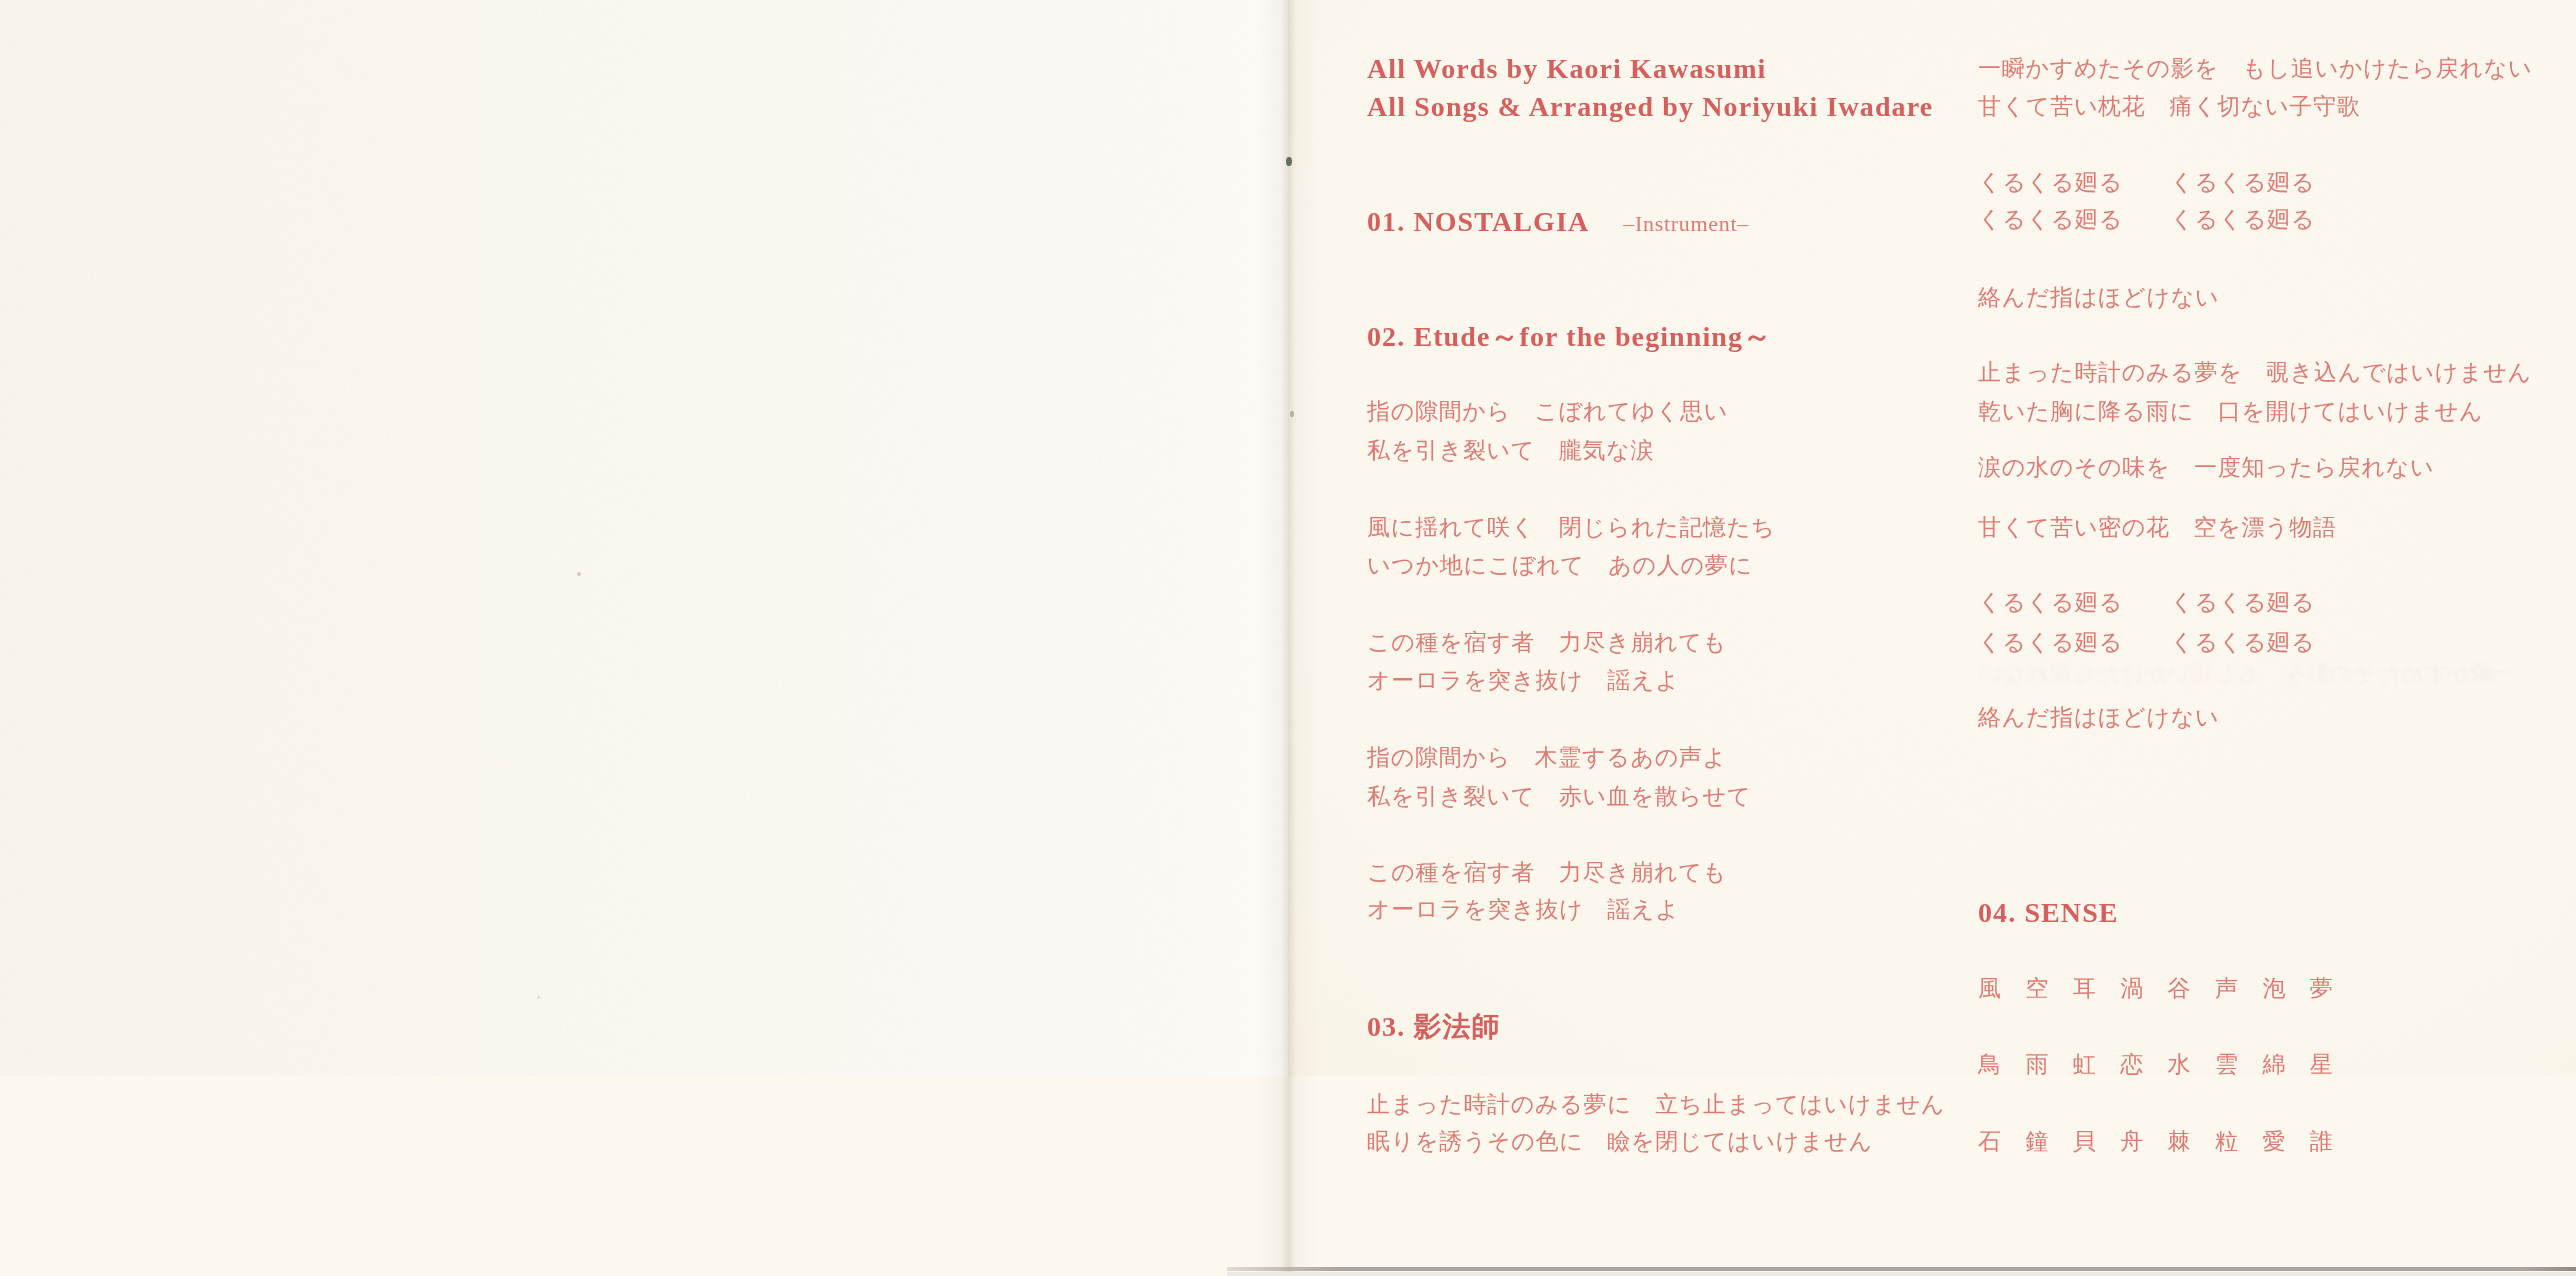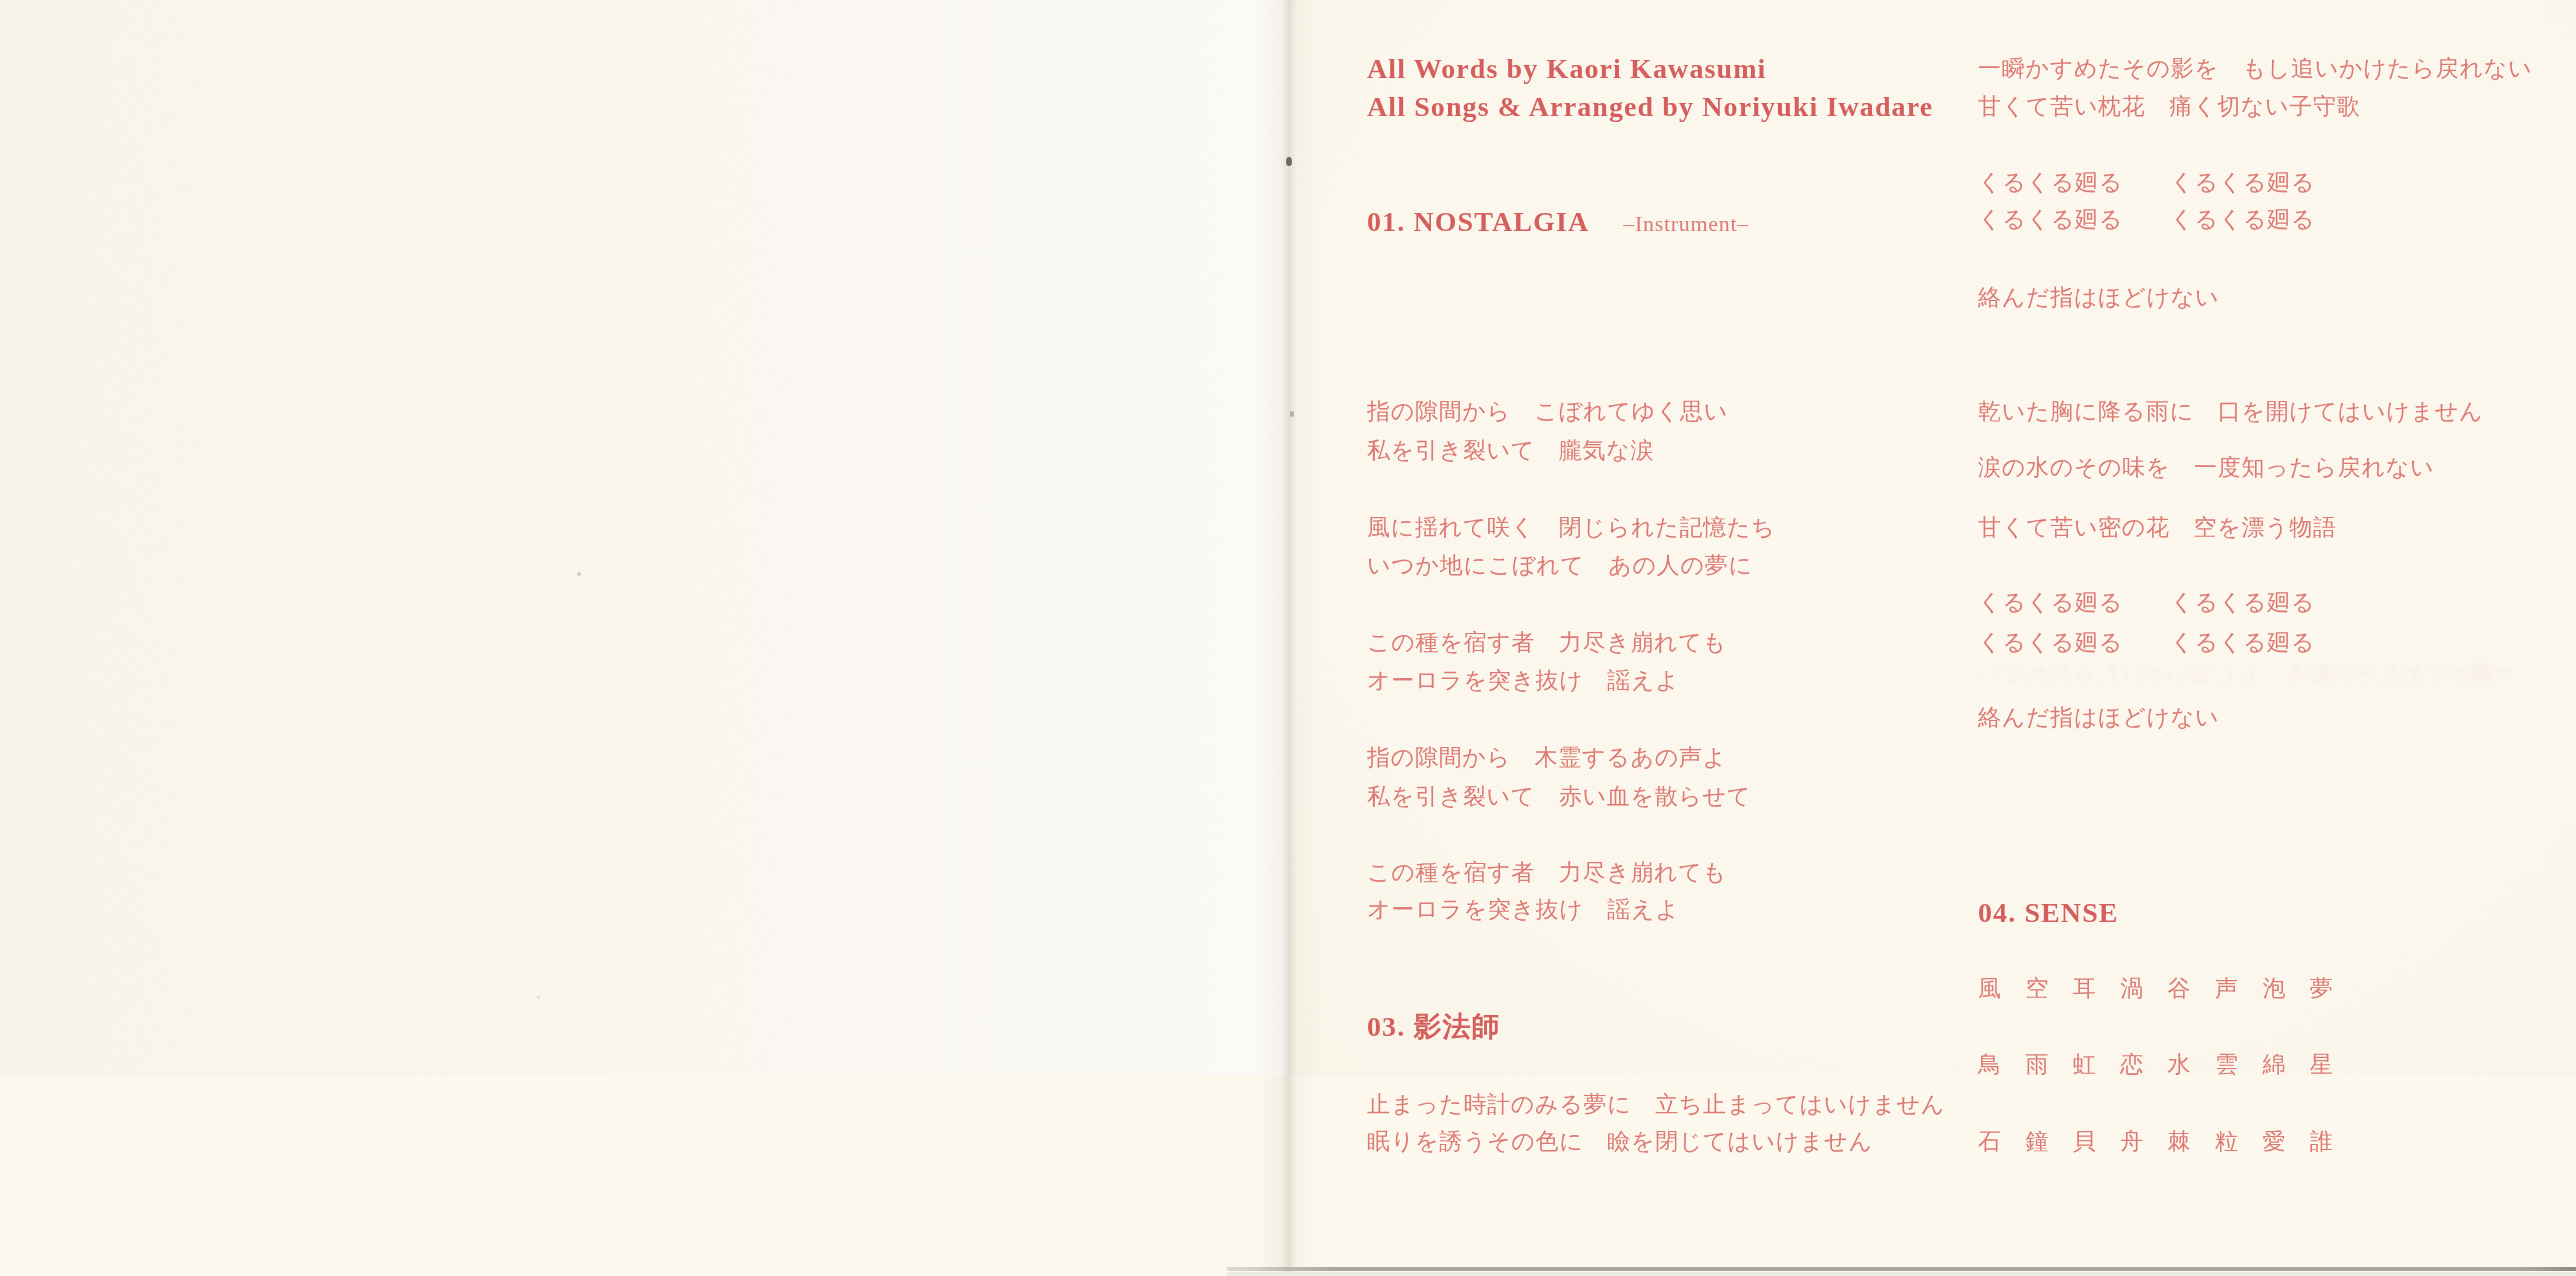--- a/index.html
+++ b/index.html
@@ -97,20 +97,21 @@
           <feColorMatrix type="saturate" values="0"></feColorMatrix>
         </filter>
       <rect width="100%" height="100%" filter="url(#noiseR)"></rect>
     </svg>
 
     <div class="line head credit cl" style="top:52px">All Words by Kaori Kawasumi</div>
     <div class="line head credit cl" style="top:90px">All Songs &amp; Arranged by Noriyuki Iwadare</div>
 
     <div class="line head cl" style="top:205px"><span>01. NOSTALGIA</span><span class="sub">–Instrument–</span></div>
 
+    <div class="line head cl" style="top:320px">02. Etude～for the beginning～</div>
 
     <div class="line cl" style="top:396px">指の隙間から　こぼれてゆく思い</div>
     <div class="line cl" style="top:435px">私を引き裂いて　朧気な涙</div>
     <div class="line cl" style="top:512px">風に揺れて咲く　閉じられた記憶たち</div>
     <div class="line cl" style="top:550px">いつか地にこぼれて　あの人の夢に</div>
     <div class="line cl" style="top:627px">この種を宿す者　力尽き崩れても</div>
     <div class="line cl" style="top:665px">オーロラを突き抜け　謡えよ</div>
     <div class="line cl" style="top:742px">指の隙間から　木霊するあの声よ</div>
     <div class="line cl" style="top:781px">私を引き裂いて　赤い血を散らせて</div>
     <div class="line cl" style="top:857px">この種を宿す者　力尽き崩れても</div>
@@ -119,20 +120,21 @@
     <div class="line head cl" style="top:1010px">03. 影法師</div>
 
     <div class="line cl" style="top:1089px">止まった時計のみる夢に　立ち止まってはいけません</div>
     <div class="line cl" style="top:1126px">眠りを誘うその色に　瞼を閉じてはいけません</div>
 
     <div class="line cr" style="top:53px">一瞬かすめたその影を　もし追いかけたら戻れない</div>
     <div class="line cr" style="top:91px">甘くて苦い枕花　痛く切ない子守歌</div>
     <div class="line cr" style="top:167px">くるくる廻る　　くるくる廻る</div>
     <div class="line cr" style="top:204px">くるくる廻る　　くるくる廻る</div>
     <div class="line cr" style="top:282px">絡んだ指はほどけない</div>
+    <div class="line cr" style="top:357px">止まった時計のみる夢を　覗き込んではいけません</div>
     <div class="line cr" style="top:396px">乾いた胸に降る雨に　口を開けてはいけません</div>
     <div class="line cr" style="top:452px">涙の水のその味を　一度知ったら戻れない</div>
     <div class="line cr" style="top:512px">甘くて苦い密の花　空を漂う物語</div>
     <div class="line cr" style="top:587px">くるくる廻る　　くるくる廻る</div>
     <div class="line cr" style="top:627px">くるくる廻る　　くるくる廻る</div>
 
     <div class="ghost cr" style="top:658px">一瞬かすめたその影を　もし追いかけたら戻れない</div>
 
     <div class="line cr" style="top:702px">絡んだ指はほどけない</div>
 

